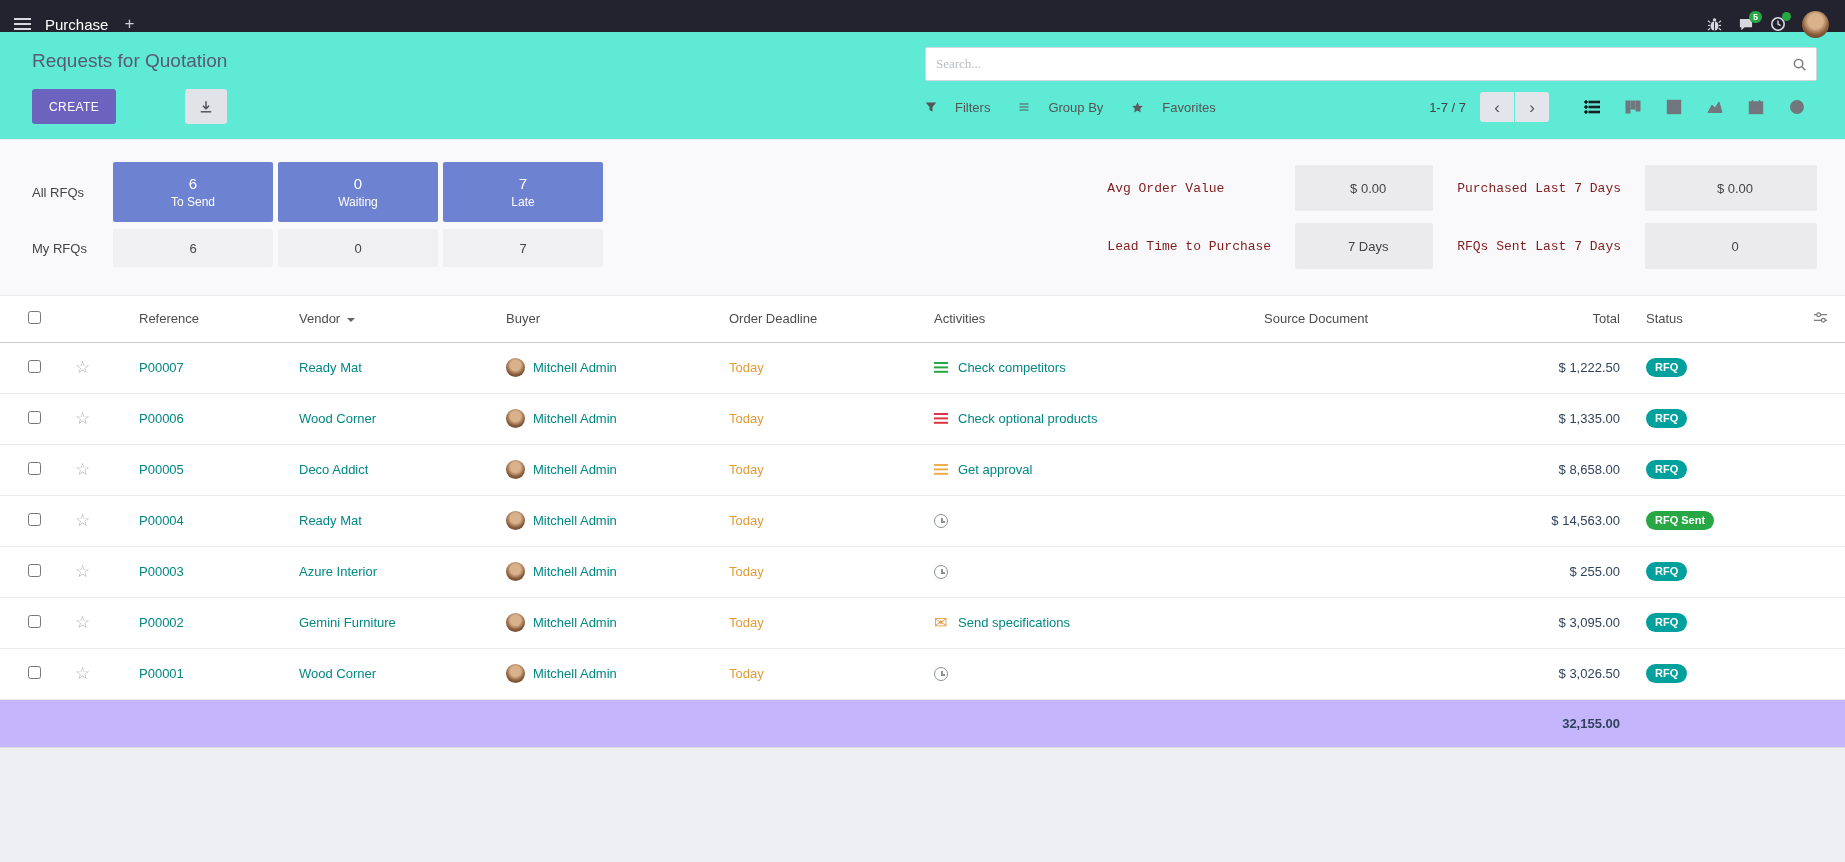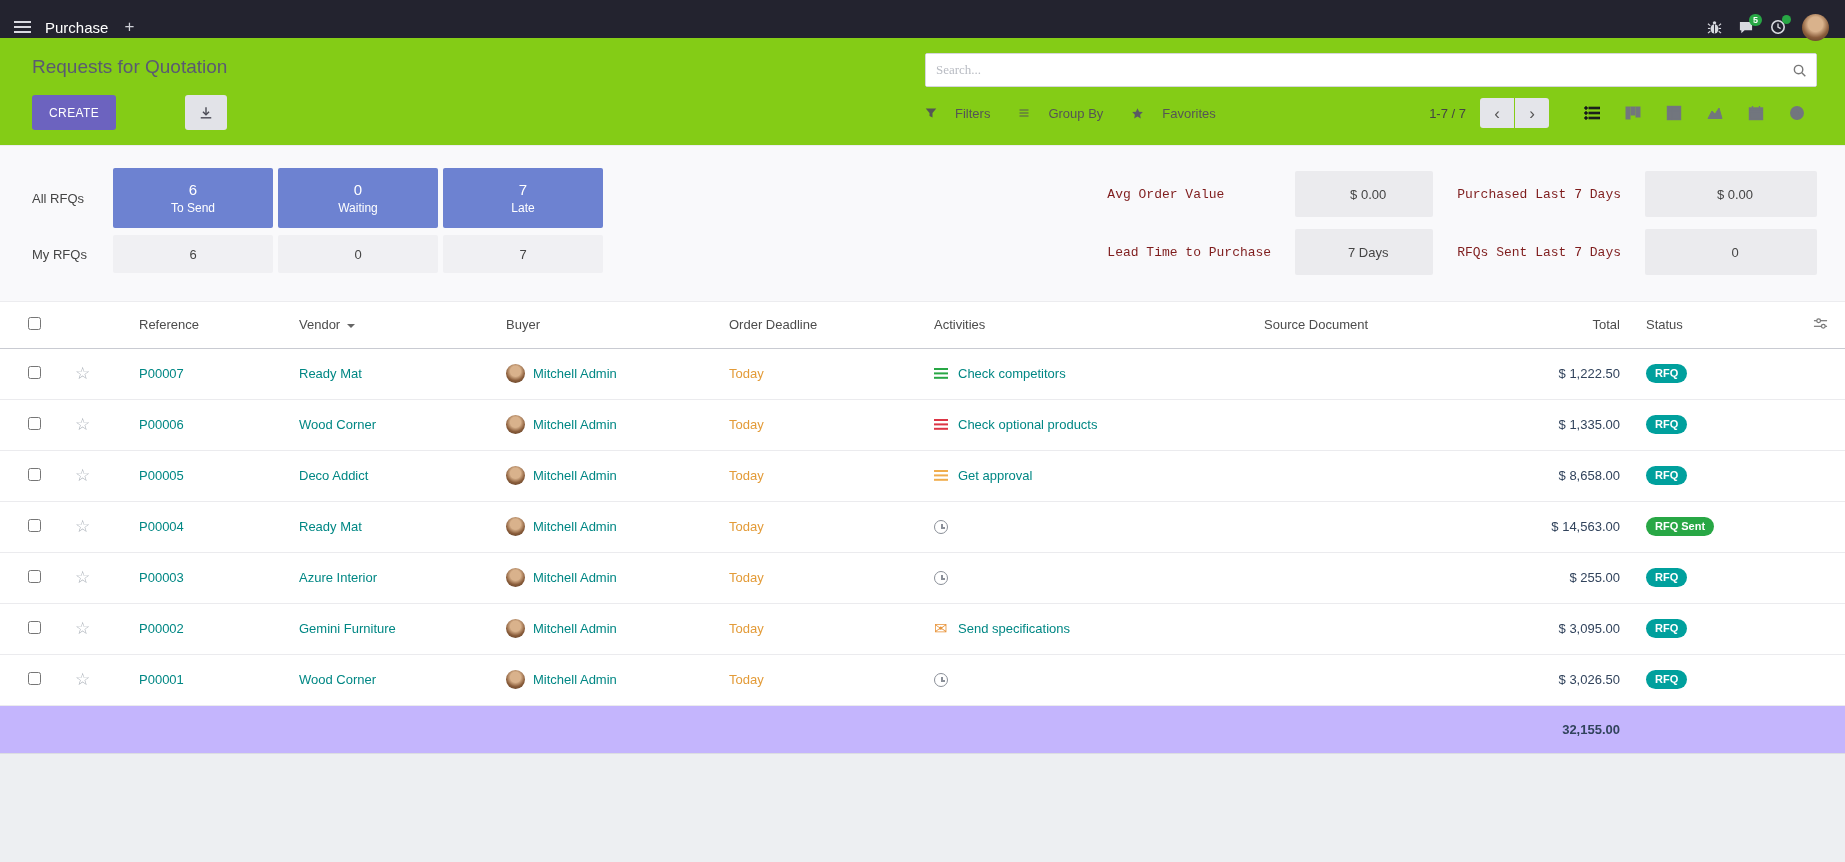--- a/index.html
+++ b/index.html
@@ -1,33 +1,33 @@
 <!DOCTYPE html>
 <html><head>
 <meta charset="utf-8">
 <style>
   * { box-sizing: border-box; margin: 0; padding: 0; }
   html,body { width:1845px; height:862px; overflow:hidden; }
   body { font-family:"Liberation Sans", sans-serif; font-size:13px; background:#edeff2; color:#444; }
 
   
-  .topbar { height:38px; background:#23232f; display:flex; align-items:center; justify-content:space-between; padding:16px 16px 0 14px; }
+  .topbar { height:32px; background:#23232f; display:flex; align-items:center; justify-content:space-between; padding:16px 16px 0 14px; }
   .tb-left { display:flex; align-items:center; }
   .hamb { width:17px; height:12px; position:relative; cursor:pointer; }
   .hamb::before { content:""; position:absolute; top:0; left:0; width:17px; height:2px; background:#d8d9e0; box-shadow:0 5px 0 #d8d9e0, 0 10px 0 #d8d9e0; }
   .tb-app { color:#fff; font-size:15px; margin:0 12px 0 14px; cursor:pointer; }
   .tb-plus { color:#cfd0d8; font-size:17px; cursor:pointer; padding:0 4px; }
   .tb-right { display:flex; align-items:center; gap:16px; }
   .tb-ico { position:relative; display:inline-flex; cursor:pointer; }
   .tb-badge { position:absolute; top:-6px; right:-8px; background:#28a745; color:#fff; font-size:9px; font-weight:700; border-radius:8px; padding:1px 4px; line-height:10px; }
   .tb-dot { position:absolute; top:-4px; right:-5px; width:9px; height:9px; border-radius:50%; background:#28a745; }
   .avatar-lg { width:27px; height:27px; border-radius:50%; background:radial-gradient(circle at 50% 38%, #d9b28c 0 34%, #8a5d3b 62%, #4f3521 100%); cursor:pointer; }
 
   
-  .control-panel { background:#84cc16; display:flex; justify-content:space-between; padding:13px 28px 15px 32px; border-bottom:1px solid #ececf0; }
+  .control-panel { background:#5eead4; display:flex; justify-content:space-between; padding:13px 28px 15px 32px; border-bottom:1px solid #ececf0; }
   .cp-title { font-size:19px; font-weight:400; color:#5a5a72; margin:5px 0 17px; }
   .cp-buttons { display:flex; gap:29px;justify-content:space-between; }
   .btn-create { background:#6C63BF; color:#fff; border:none; border-radius:3px; padding:0 17px; height:35px; font-size:12px; letter-spacing:.4px; font-family:inherit; cursor:pointer; }
   .btn-export { background:#e2e3e8; border:none; border-radius:3px; width:42px; height:35px; display:flex; align-items:center; justify-content:center; cursor:pointer; }
   .cp-right { width:892px; display:flex; flex-direction:column; gap:11px; padding-top:2px; }
   .searchbox { position:relative; height:34px; border:1px solid #d5d7dc; border-radius:2px; background:#fff; }
   .searchbox input { width:100%; height:100%; border:none; outline:none; padding:0 32px 0 10px; font-size:13px; font-family:Liberation Serif, serif; color:#333; }
   .searchbox input::placeholder { color:#b9bcc3; }
   .search-ico { position:absolute; right:9px; top:9px; }
   .cp-toolbar { display:flex; justify-content:space-between; align-items:center; }

